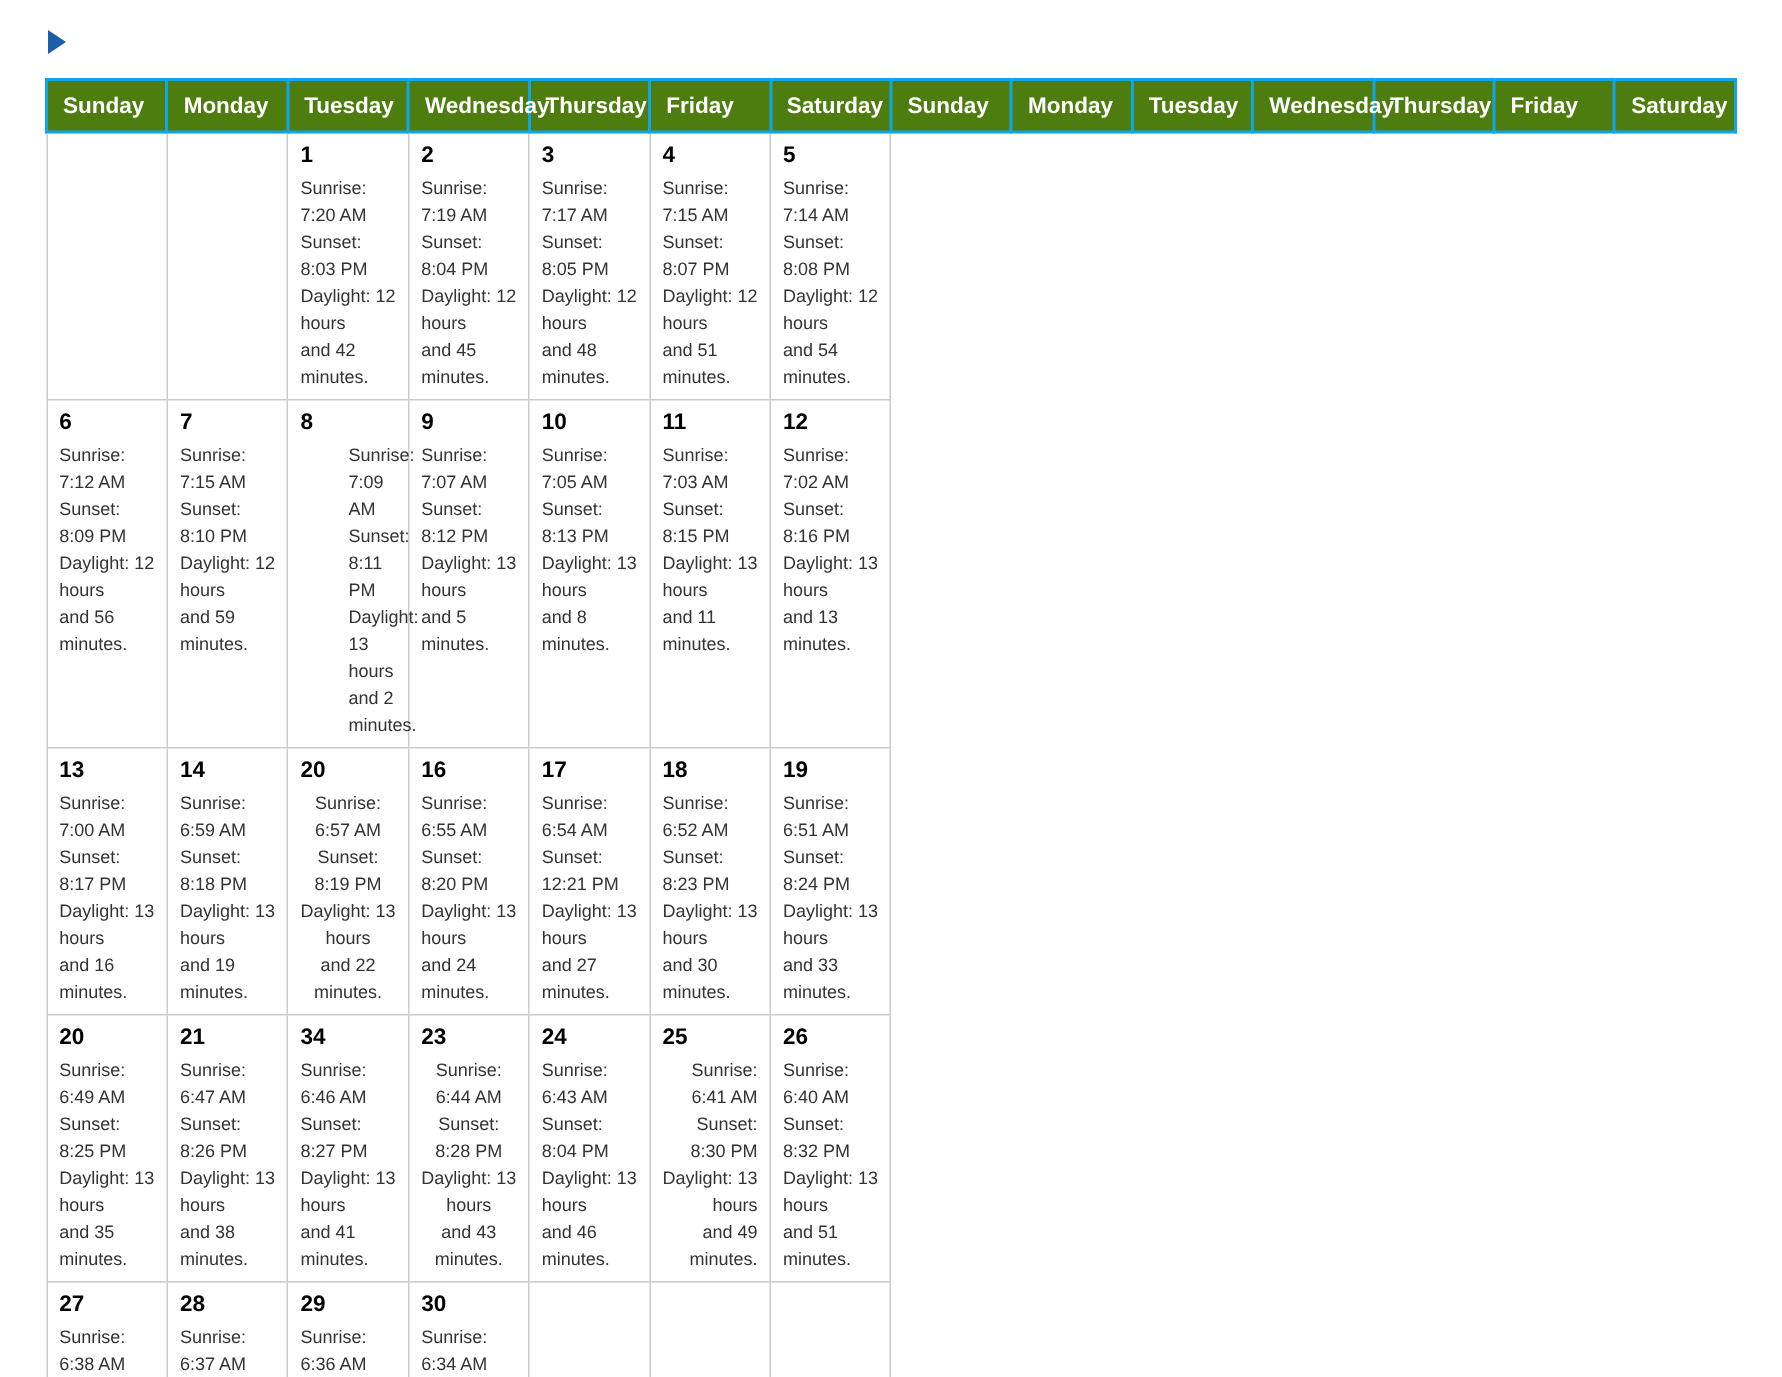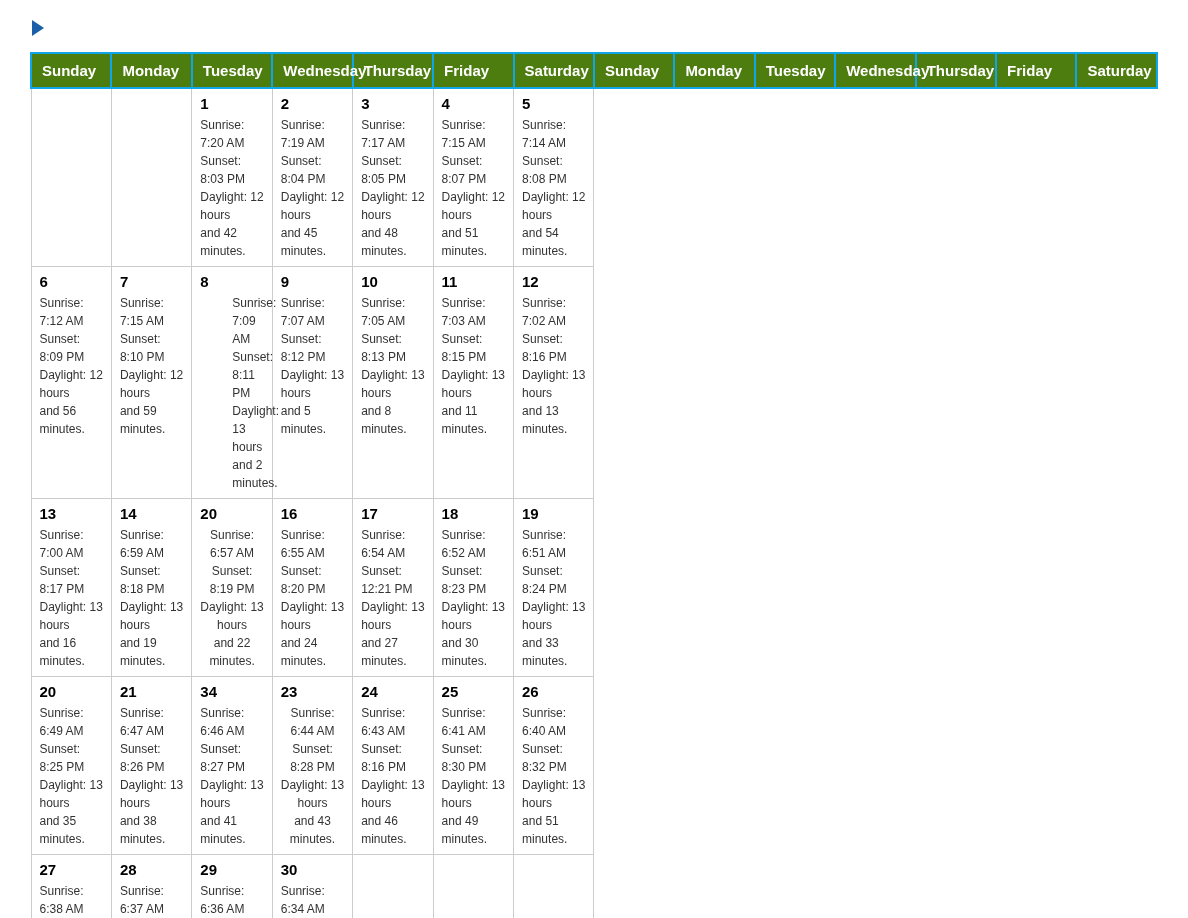--- a/index.html
+++ b/index.html
@@ -299,27 +299,27 @@
         <td>
           <span class="day-num">23</span>
           <div class="day-info" style="white-space: pre-line; text-align: center;">Sunrise: 6:44 AM
 Sunset: 8:28 PM
 Daylight: 13 hours
 and 43 minutes.</div>
         </td>
         <td>
           <span class="day-num">24</span>
           <div class="day-info" style="white-space: pre-line;">Sunrise: 6:43 AM
-Sunset: 8:16 PM
+Sunset: 8:04 PM
 Daylight: 13 hours
 and 46 minutes.</div>
         </td>
         <td>
           <span class="day-num">25</span>
-          <div class="day-info" style="white-space: pre-line;">Sunrise: 6:41 AM
+          <div class="day-info" style="white-space: pre-line; text-align: right;">Sunrise: 6:41 AM
 Sunset: 8:30 PM
 Daylight: 13 hours
 and 49 minutes.</div>
         </td>
         <td>
           <span class="day-num">26</span>
           <div class="day-info" style="white-space: pre-line;">Sunrise: 6:40 AM
 Sunset: 8:32 PM
 Daylight: 13 hours
 and 51 minutes.</div>

